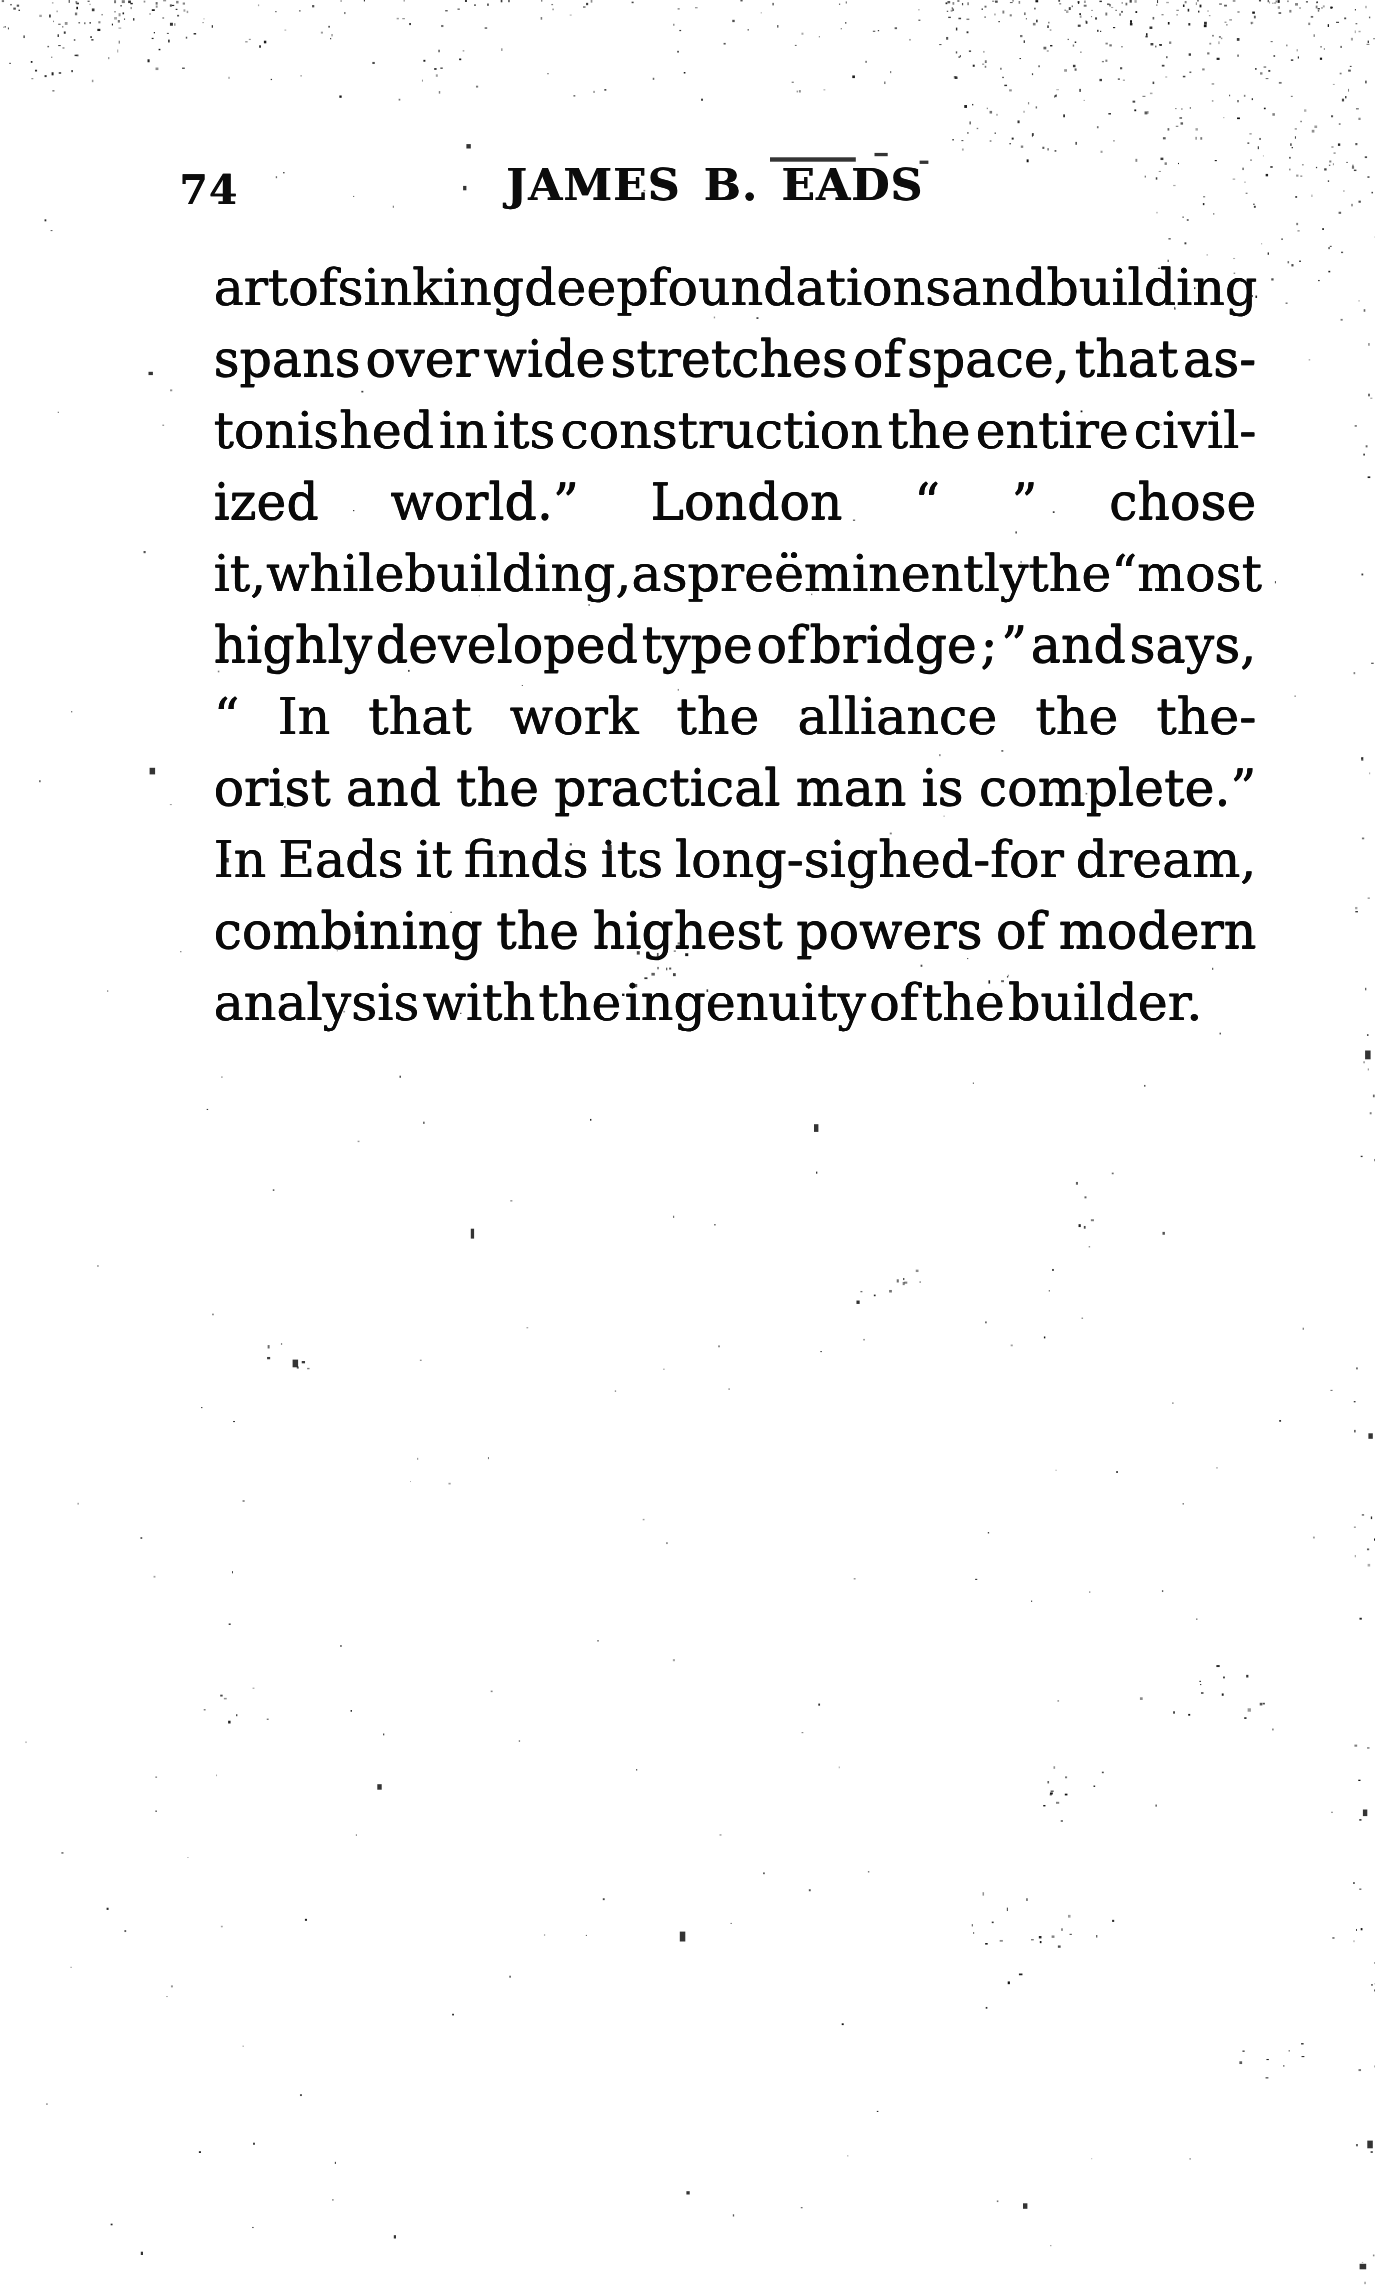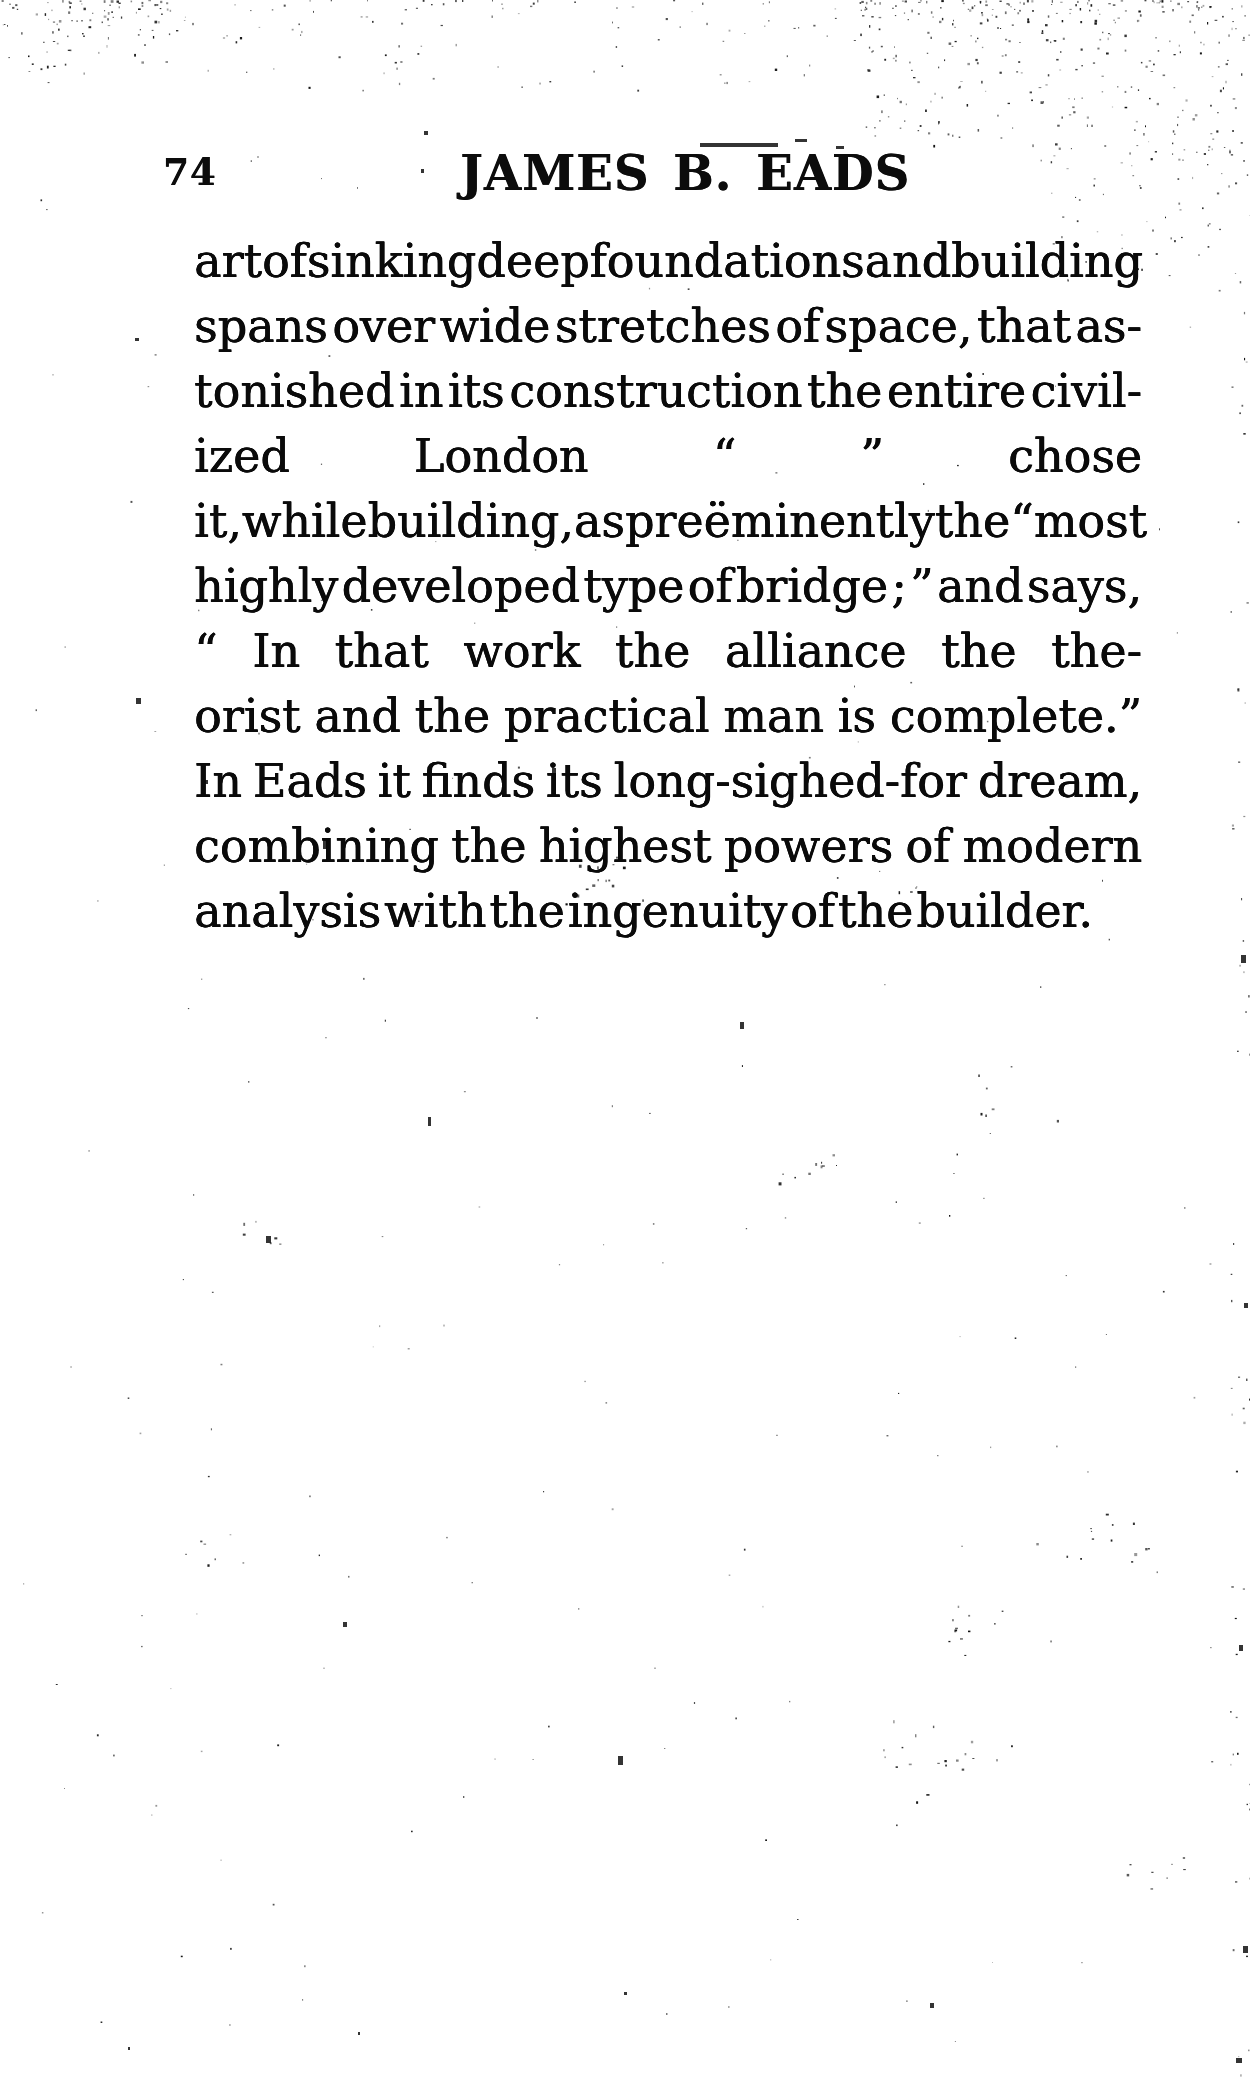--- a/index.html
+++ b/index.html
@@ -19,21 +19,21 @@
     position:absolute;
     left:163px;top:154px;
     font-size:37px;font-weight:700;line-height:1;
     color:#0c0c0c;
     letter-spacing:1px;
     text-shadow:0.5px 0 0 currentColor;
   }
   .runhead{
     position:absolute;
     left:460px;top:149px;
-    font-size:48px;font-weight:700;line-height:1;
+    font-size:40px;font-weight:700;line-height:1;
     color:#0c0c0c;
     letter-spacing:1px;
     word-spacing:6px;
     text-shadow:0.5px 0 0 currentColor;
   }
   .bodytext{
     position:absolute;
     left:170px;top:229px;
     width:972px;
     color:#0a0a0a;
@@ -1039,20 +1039,21 @@
         <span>tonished</span>
         <span>in</span>
         <span>its</span>
         <span>construction</span>
         <span>the</span>
         <span>entire</span>
         <span>civil-</span>
       </div>
       <div class="tline">
         <span>ized</span>
+        <span>world.”</span>
         <span>London</span>
         <span>“</span>
         <span>”</span>
         <span>chose</span>
       </div>
       <div class="tline">
         <span>it,</span>
         <span>while</span>
         <span>building,</span>
         <span>as</span>

